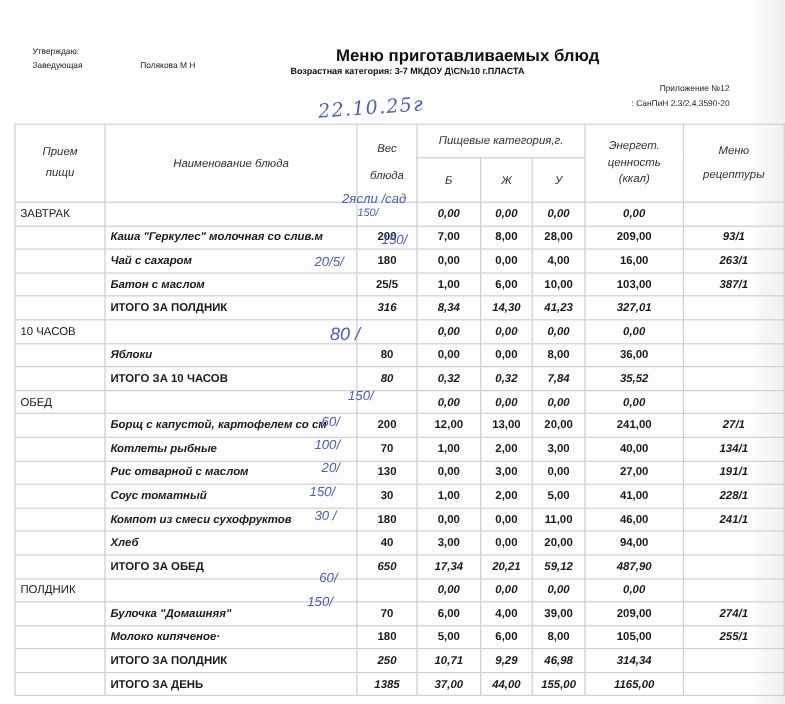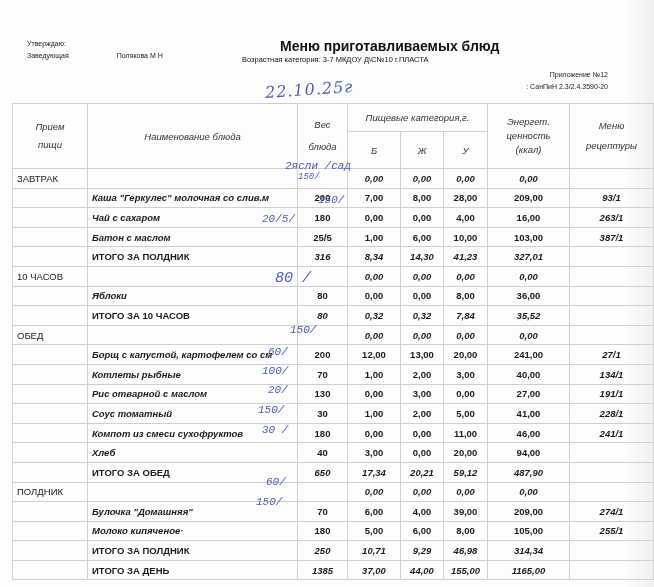--- a/index.html
+++ b/index.html
@@ -1,30 +1,30 @@
 <!DOCTYPE html>
 <html><head>
 <meta charset="utf-8">
 <style>
   html,body{margin:0;padding:0;background:#fdfdfd;}
   body{width:654px;height:587px;position:relative;overflow:hidden;font-family:"Liberation Sans",sans-serif;color:#1a1a1a;}
   .rightshade{position:absolute;right:0;top:0;width:30px;height:587px;background:linear-gradient(90deg,#fdfdfd,#f0efef);}
   .approve{position:absolute;left:27px;top:40px;font-size:7px;color:#222;}
   .approve .l2{margin-top:5px;display:flex;gap:48px;}
   .title{position:absolute;left:242px;top:38px;font-size:14px;font-weight:bold;color:#111;margin-left:38px;}
-  .subtitle{position:absolute;left:242px;top:55px;font-size:7.5px;font-weight:normal;color:#111;}
+  .subtitle{position:absolute;left:242px;top:55px;font-size:7.5px;font-weight:bold;color:#111;}
   .appx{position:absolute;right:46px;top:69px;font-size:7px;text-align:right;color:#222;line-height:12px;}
   .handdate{position:absolute;left:265px;top:80px;font-size:16px;font-style:italic;color:#4a5fb0;font-family:"DejaVu Serif",serif;transform:rotate(-4deg);letter-spacing:1px;}
   table{position:absolute;left:12px;top:103px;border-collapse:collapse;table-layout:fixed;}
   td,th{border:1px solid #cfcfcf;font-size:9.5px;padding:0 4px;height:18.6px;white-space:nowrap;overflow:hidden;}
   th{font-weight:normal;font-style:italic;color:#333;font-size:9.5px;}
   .num{text-align:center;}
   .it{font-style:italic;font-weight:bold;}
   .bold{font-weight:bold;}
-  .ink{position:absolute;color:#4a5fb0;font-style:italic;font-family:Liberation Mono, monospace;font-size:11px;}
+  .ink{position:absolute;color:#4a5fb0;font-style:italic;font-family:Liberation Sans, sans-serif;font-size:11px;}
 </style>
 </head>
 <body>
 
 <div class="rightshade"></div>
 
 <div class="approve">
   <div>Утверждаю:</div>
   <div class="l2">
     <span>Заведующая</span>

